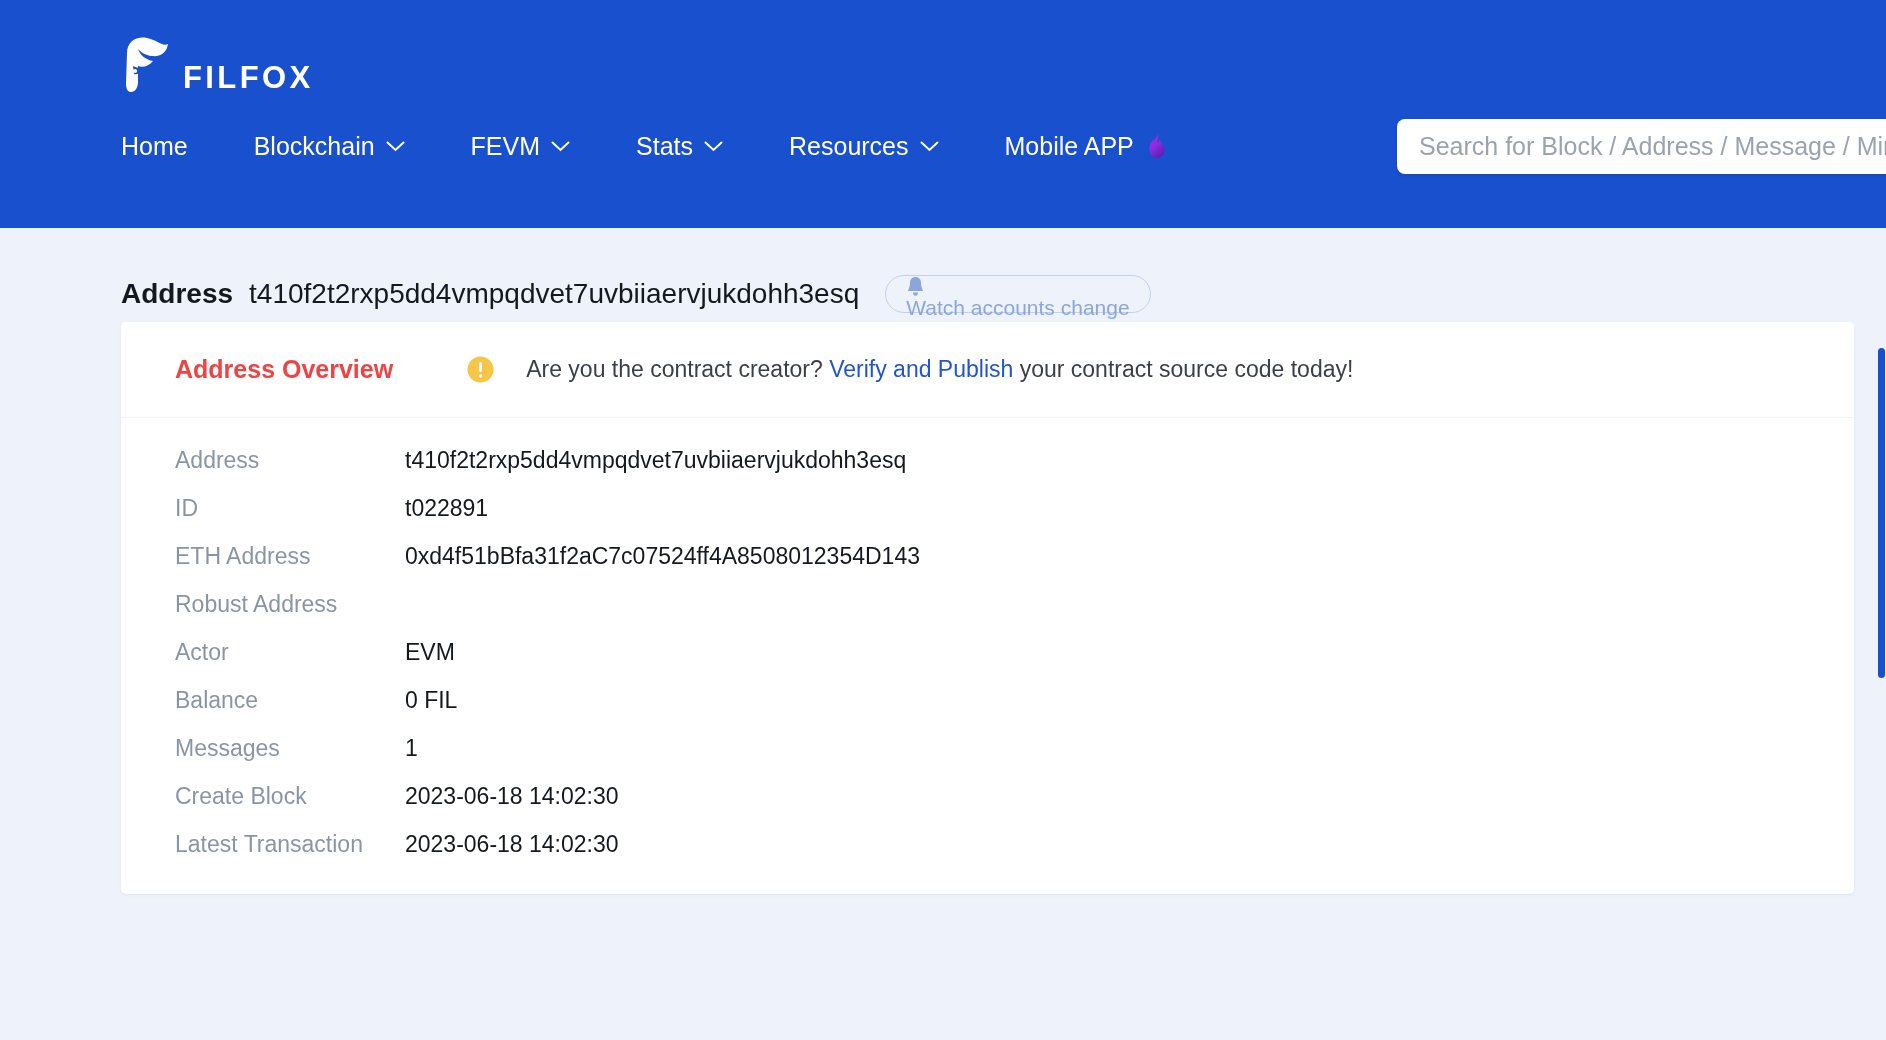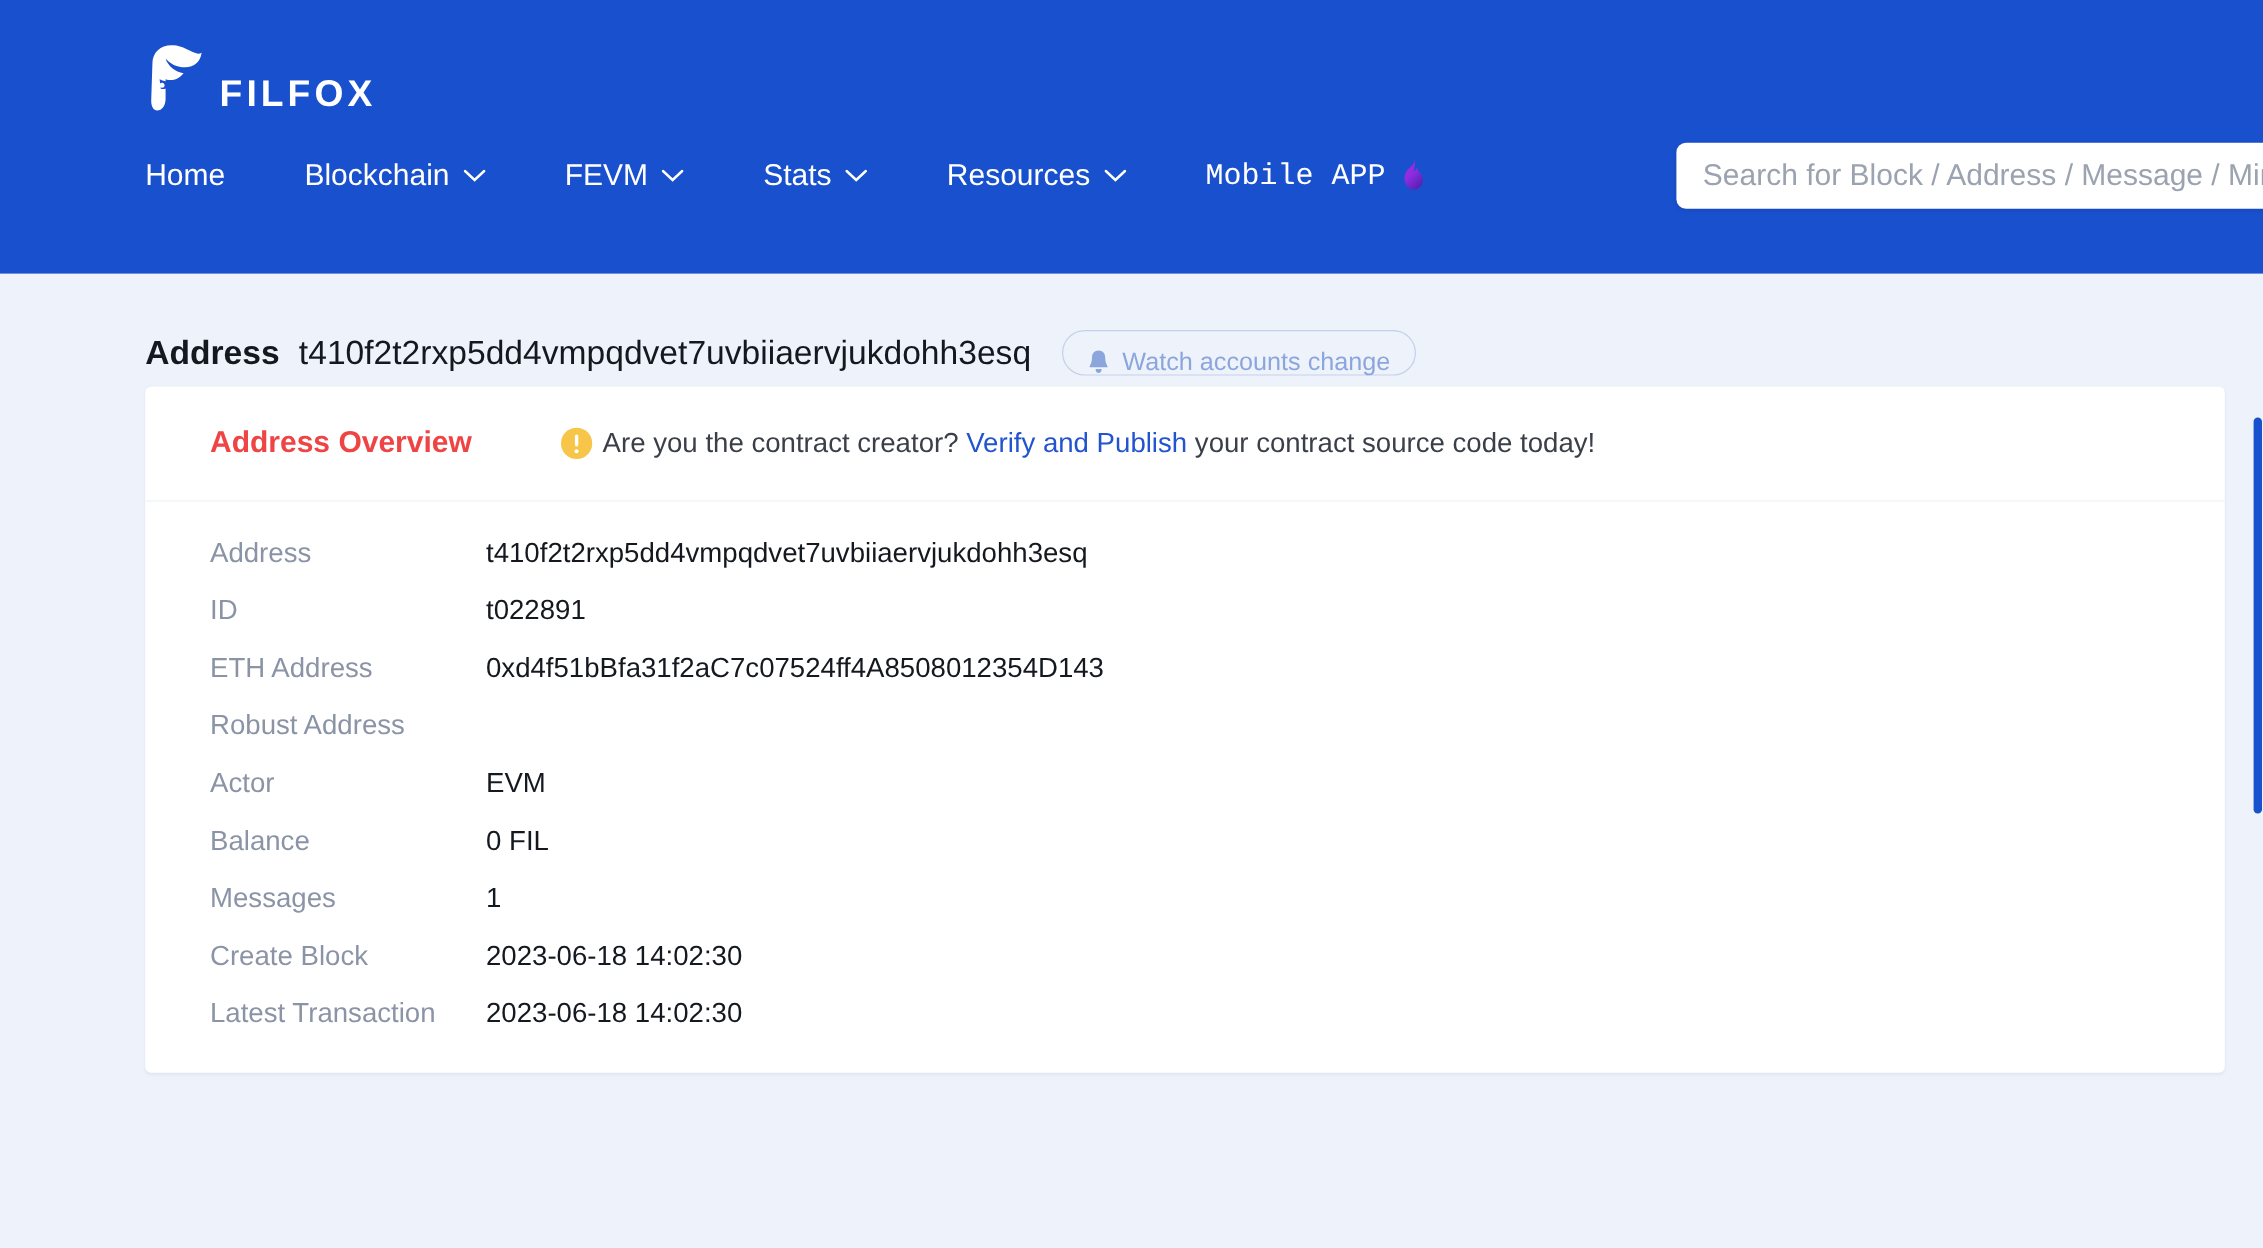--- a/index.html
+++ b/index.html
@@ -59,21 +59,21 @@
     display: flex;
     align-items: center;
     gap: 11px;
     color: #ffffff;
     font-size: 25px;
     line-height: 1;
     margin-right: 66px;
     cursor: pointer;
     white-space: nowrap;
   }
-  .nav-item:last-child { margin-right: 0; font-family: Liberation Mono, monospace; }
+  .nav-item:last-child { margin-right: 0; }
 
   .chev { display: block; width: 19px; height: 12px; }
 
   .flame { display: inline-block; width: 24px; height: 28px; vertical-align: middle; }
 
   .search-box {
     position: absolute;
     left: 1397px;
     top: 119px;
     width: 560px;
@@ -125,24 +125,24 @@
     white-space: nowrap;
   }
 
   .watch-btn {
     margin-left: 26px;
     height: 38px;
     border: 1.5px solid #c3d0ec;
     border-radius: 19px;
     background: transparent;
     display: flex;
-    align-items: flex-end;
-    gap: 10px;
+    align-items: flex-start;
     padding: 0 20px;
     cursor: pointer;
+    flex-direction: column;
   }
 
   .watch-btn .bell { width: 19px; height: 21px; display: block; }
 
   .watch-btn .wlabel {
     color: #8ba6dd;
     font-size: 21px;
     line-height: 1;
     white-space: nowrap;
   }
@@ -170,21 +170,21 @@
     font-size: 25px;
     font-weight: bold;
     color: #ef4444;
     line-height: 1;
     white-space: nowrap;
   }
 
   .notice {
     display: flex;
     align-items: center;
-    gap: 8px;
+    gap: 32px;
     margin-left: 74px;
   }
 
   .warn-icon { width: 27px; height: 27px; display: block; flex: none; }
 
   .notice-text {
     font-size: 23px;
     color: #3a3f48;
     line-height: 1;
     white-space: nowrap;

